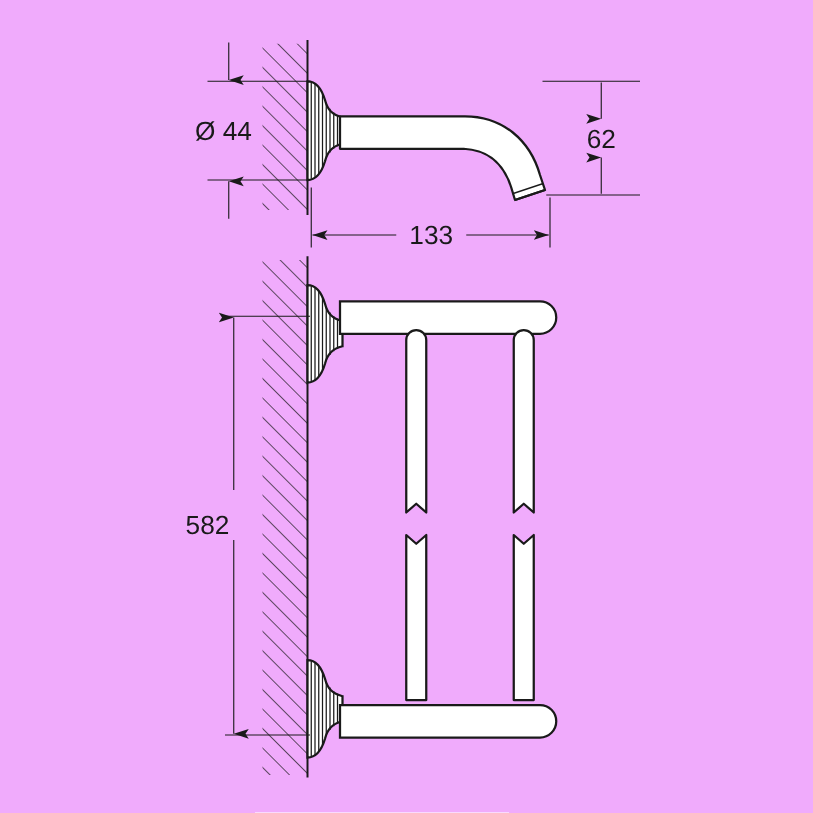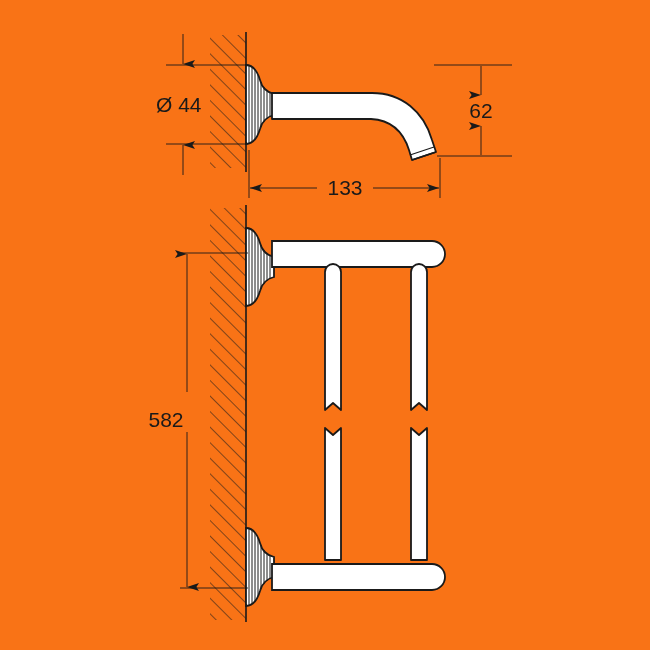--- a/index.html
+++ b/index.html
@@ -7,21 +7,21 @@
     padding: 0;
     background: #ffffff;
   }
   body {
     font-family: "Liberation Sans", sans-serif;
   }
   #sheet {
     position: relative;
     width: 650px;
     height: 650px;
-    background: #f97316;
+    background: #f0abfc;
     overflow: hidden;
   }
   #sheet svg {
     display: block;
   }
   .dim-text {
     font-family: "Liberation Sans", sans-serif;
     font-size: 21px;
     fill: #1a1a1a;
   }

